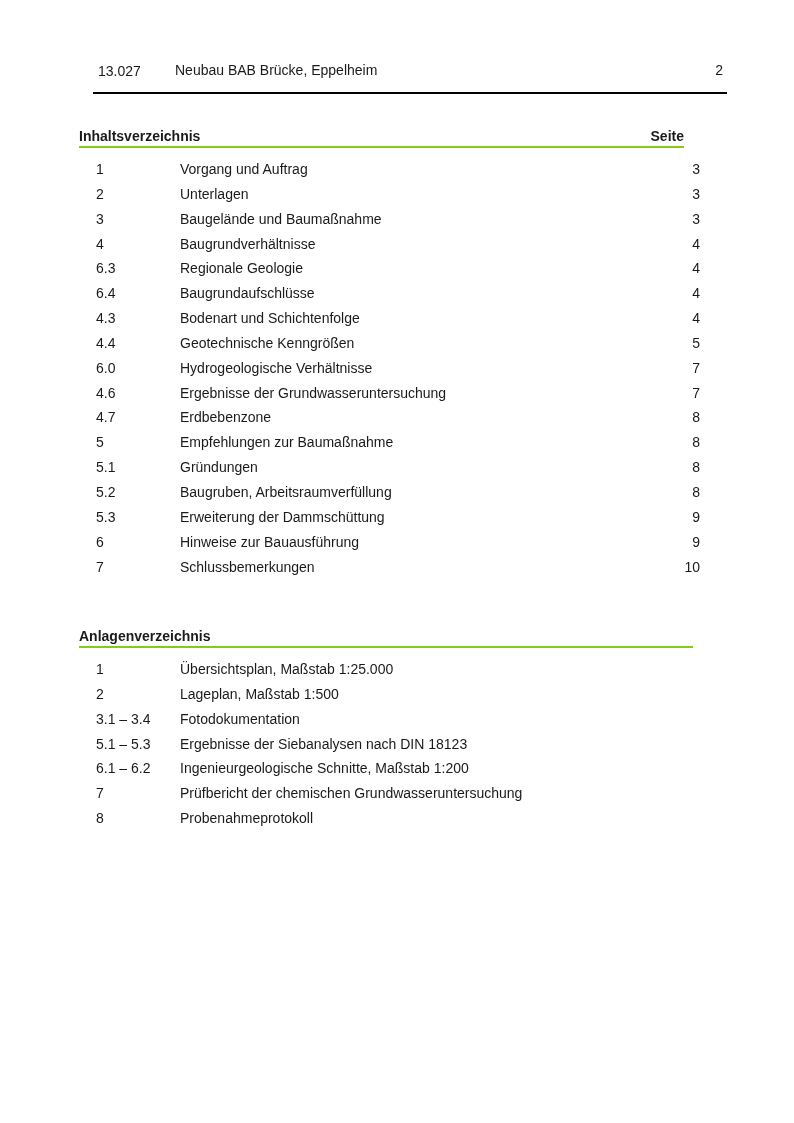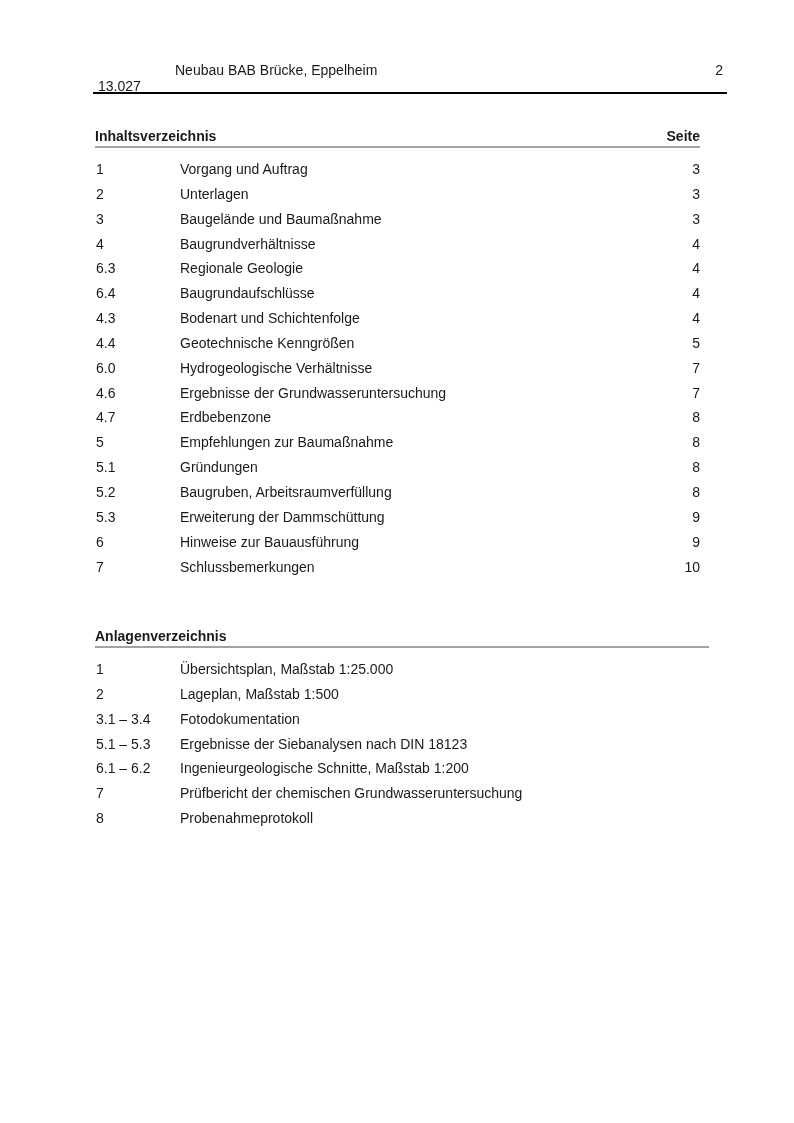--- a/index.html
+++ b/index.html
@@ -4,29 +4,29 @@
   <style>
     html, body { margin: 0; padding: 0; background: #ffffff; }
     body {
       width: 794px; height: 1123px; position: relative; overflow: hidden;
       font-family: "Liberation Sans", sans-serif; color: #1a1a1a;
       font-size: 14px;
     }
     .header {
       position: absolute; left: 95px; top: 62px; width: 628px; height: 18px;
     }
-    .header .num { position: absolute; left: 3px; top: 16px; }
+    .header .num { position: absolute; left: 3px; top: 1px; }
     .header .title { position: absolute; left: 80px; top: 0; }
     .header .page { position: absolute; right: 0; top: 0; }
     .header-rule {
       position: absolute; left: 93px; top: 92px; width: 634px; height: 2px; background: #000;
     }
     .sec-head {
-      position: absolute; left: 95px; font-weight: bold; height: 18px;
-      border-bottom: 2px solid #a3a3a3;
+      position: absolute; left: 79px; font-weight: bold; height: 18px;
+      border-bottom: 2px solid #84cc16;
     }
     .sec-head span { position: absolute; top: 0; }
     .toc-head { top: 128px; width: 605px; }
     .toc-head .lbl { left: 0; }
     .toc-head .seite { right: 0; }
     .anl-head { top: 628px; width: 614px; }
     .anl-head .lbl { left: 0; }
     .list { position: absolute; left: 95px; }
     .toc-list { top: 160px; width: 605px; }
     .anl-list { top: 660px; width: 614px; }

